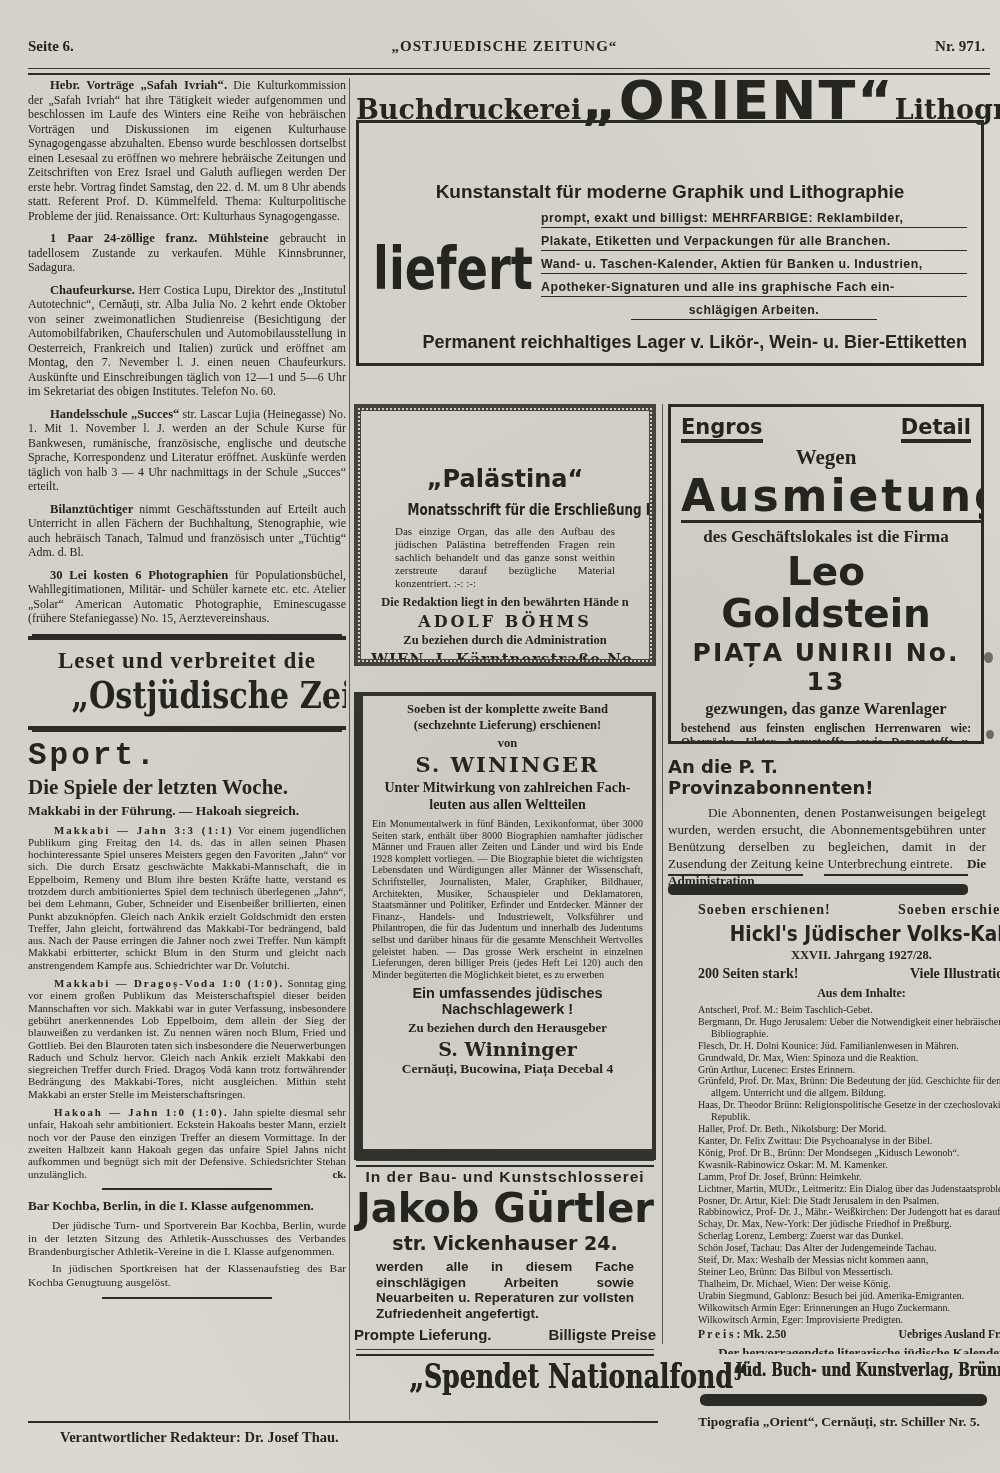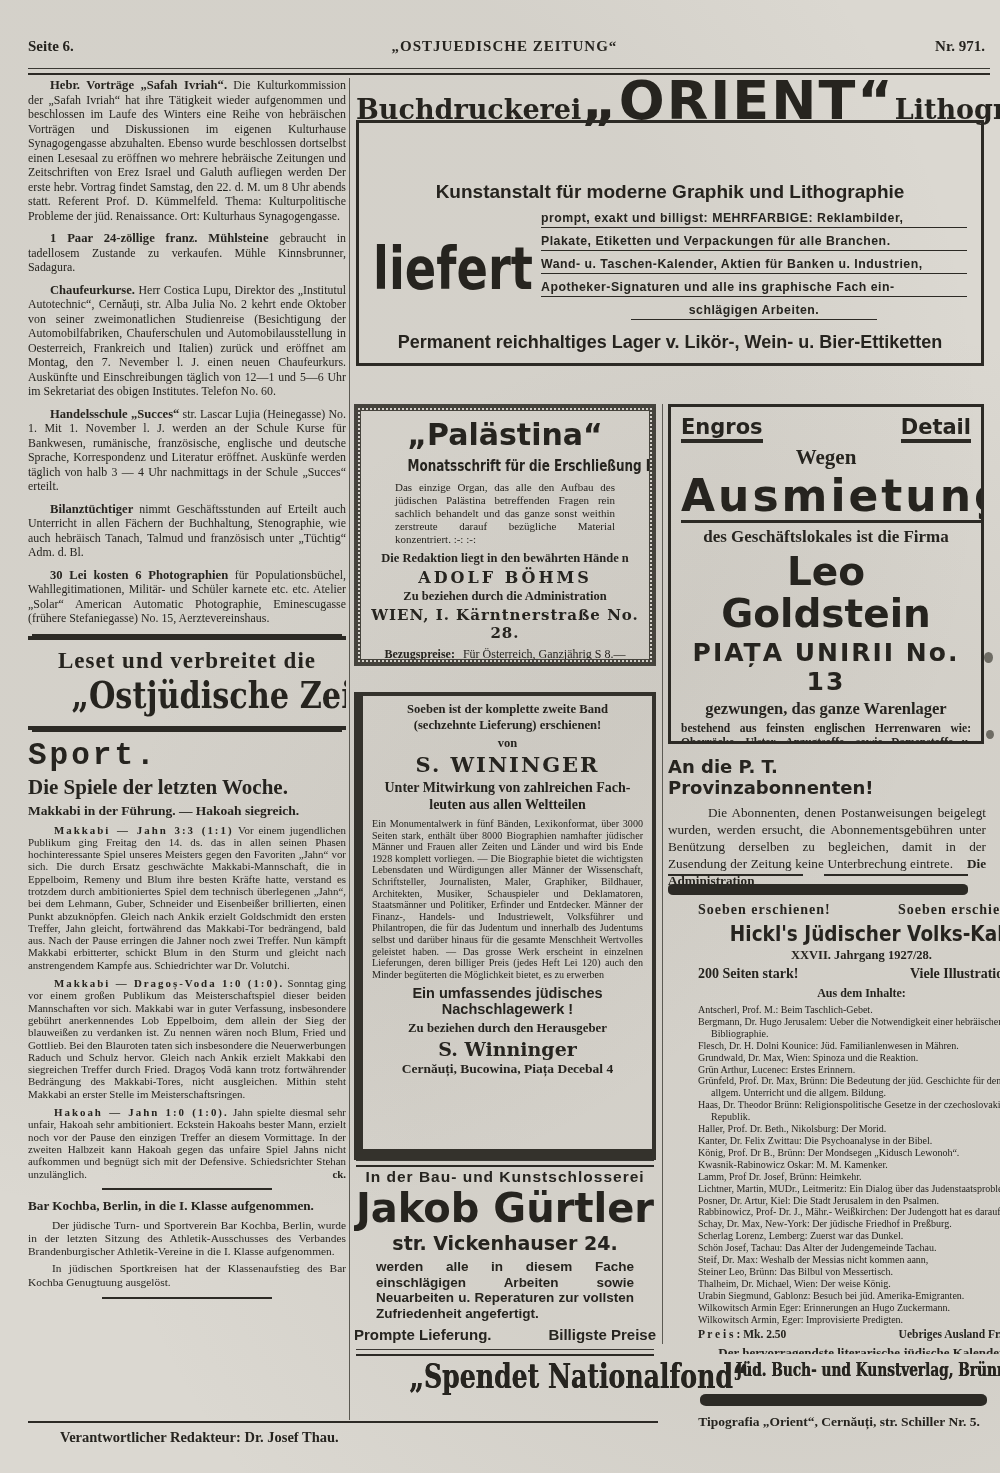--- a/index.html
+++ b/index.html
@@ -45,25 +45,25 @@
                border:2px solid #2c2a25;border-top:none;padding:3px 16px 5px;text-align:center;}
   .orient-gmbh{font-family:"Liberation Sans",sans-serif;font-weight:bold;font-size:11px;letter-spacing:2px;}
   .orient-addr{font-family:"DejaVu Serif",serif;font-weight:bold;font-size:22px;}
   .orient-orn{position:absolute;left:50%;top:100%;transform:translateX(-50%);font-size:13px;line-height:10px;color:#2c2a25;}
   .liefert-row{display:flex;align-items:center;gap:18px;margin:2px 0 6px;}
   .liefert-word{font-family:"DejaVu Sans",sans-serif;font-weight:bold;font-size:58px;transform:scaleX(.8);transform-origin:left;white-space:nowrap;width:150px;}
   .offer{flex:1;}
   .offer div{font-family:"Liberation Sans",sans-serif;font-weight:bold;font-size:12.3px;letter-spacing:.5px;
              border-bottom:1.5px solid #2c2a25;padding-bottom:2px;margin-bottom:6px;}
   .offer div:last-child{text-align:center;margin-left:90px;margin-right:90px;}
-  .orient-bottom{text-align:center;font-family:"Liberation Sans",sans-serif;font-weight:bold;font-size:18px;margin-top:4px;}
+  .orient-bottom{text-align:right;font-family:"Liberation Sans",sans-serif;font-weight:bold;font-size:18px;margin-top:4px;}
   
   .pal{position:absolute;left:354px;top:404px;width:302px;height:262px;border:7px solid #45433c;
        outline:2px dotted #d4d1ca;outline-offset:-6px;padding:6px 8px;text-align:center;box-sizing:border-box;overflow:hidden;}
-  .pal-title{font-family:"DejaVu Sans",sans-serif;font-weight:bold;font-size:30px;line-height:36px;}
+  .pal-title{font-family:"DejaVu Sans",sans-serif;font-weight:bold;font-size:24px;line-height:36px;margin-top:44px;}
   .pal-sub{display:inline-block;font-family:"DejaVu Sans",sans-serif;font-weight:bold;font-size:15px;transform:scaleX(.8);white-space:nowrap;margin:4px 0 6px;}
   .pal-body{font-size:11px;line-height:13px;text-align:justify;padding:0 26px;margin-bottom:5px;}
   .pal-ed{font-size:12.5px;font-weight:bold;}
   .pal-name{font-family:"DejaVu Serif",serif;font-weight:bold;font-size:16px;letter-spacing:3px;margin:2px 0;}
   .pal-adm{font-size:12.5px;font-weight:bold;margin-top:2px;}
   .pal-addr{font-family:"DejaVu Serif",serif;font-weight:bold;font-size:15px;letter-spacing:1px;margin:2px 0 5px;}
   .pal-price{display:flex;font-size:12px;text-align:left;gap:8px;justify-content:center;}
   .pal-price .lbl{font-weight:bold;}
   
   .gold{position:absolute;left:668px;top:404px;width:316px;height:340px;border:3px solid #2c2a25;

